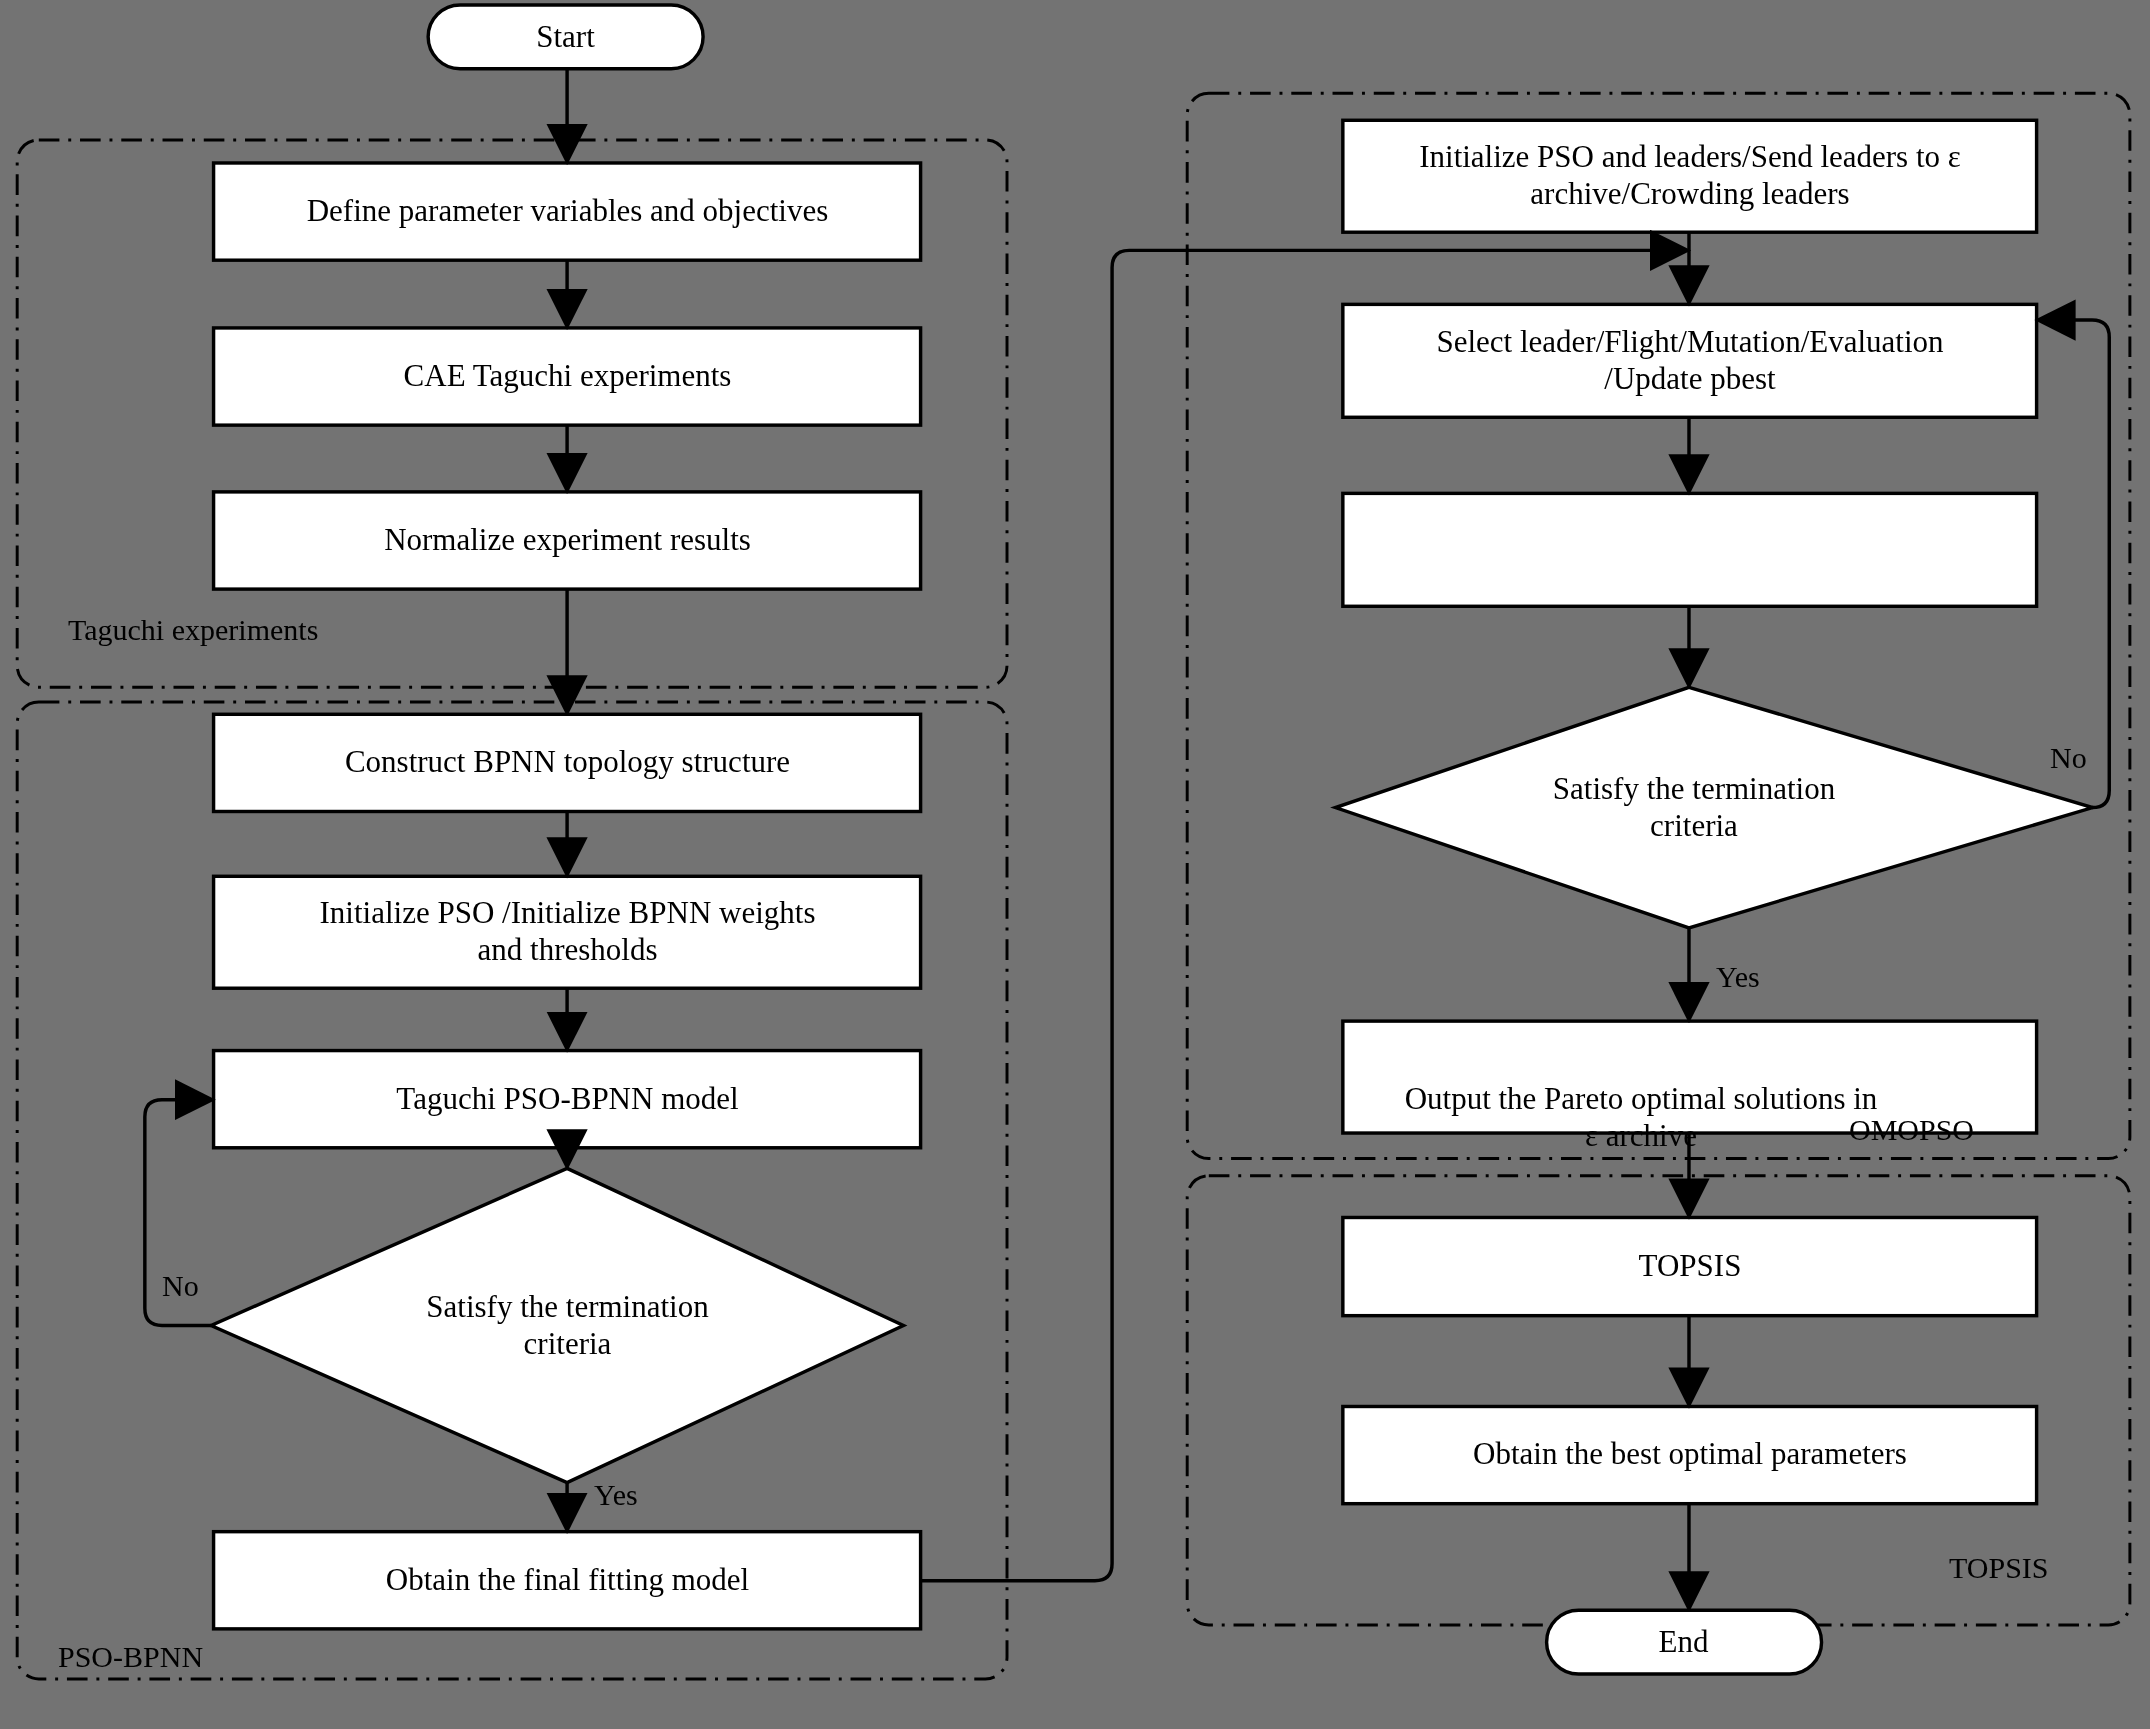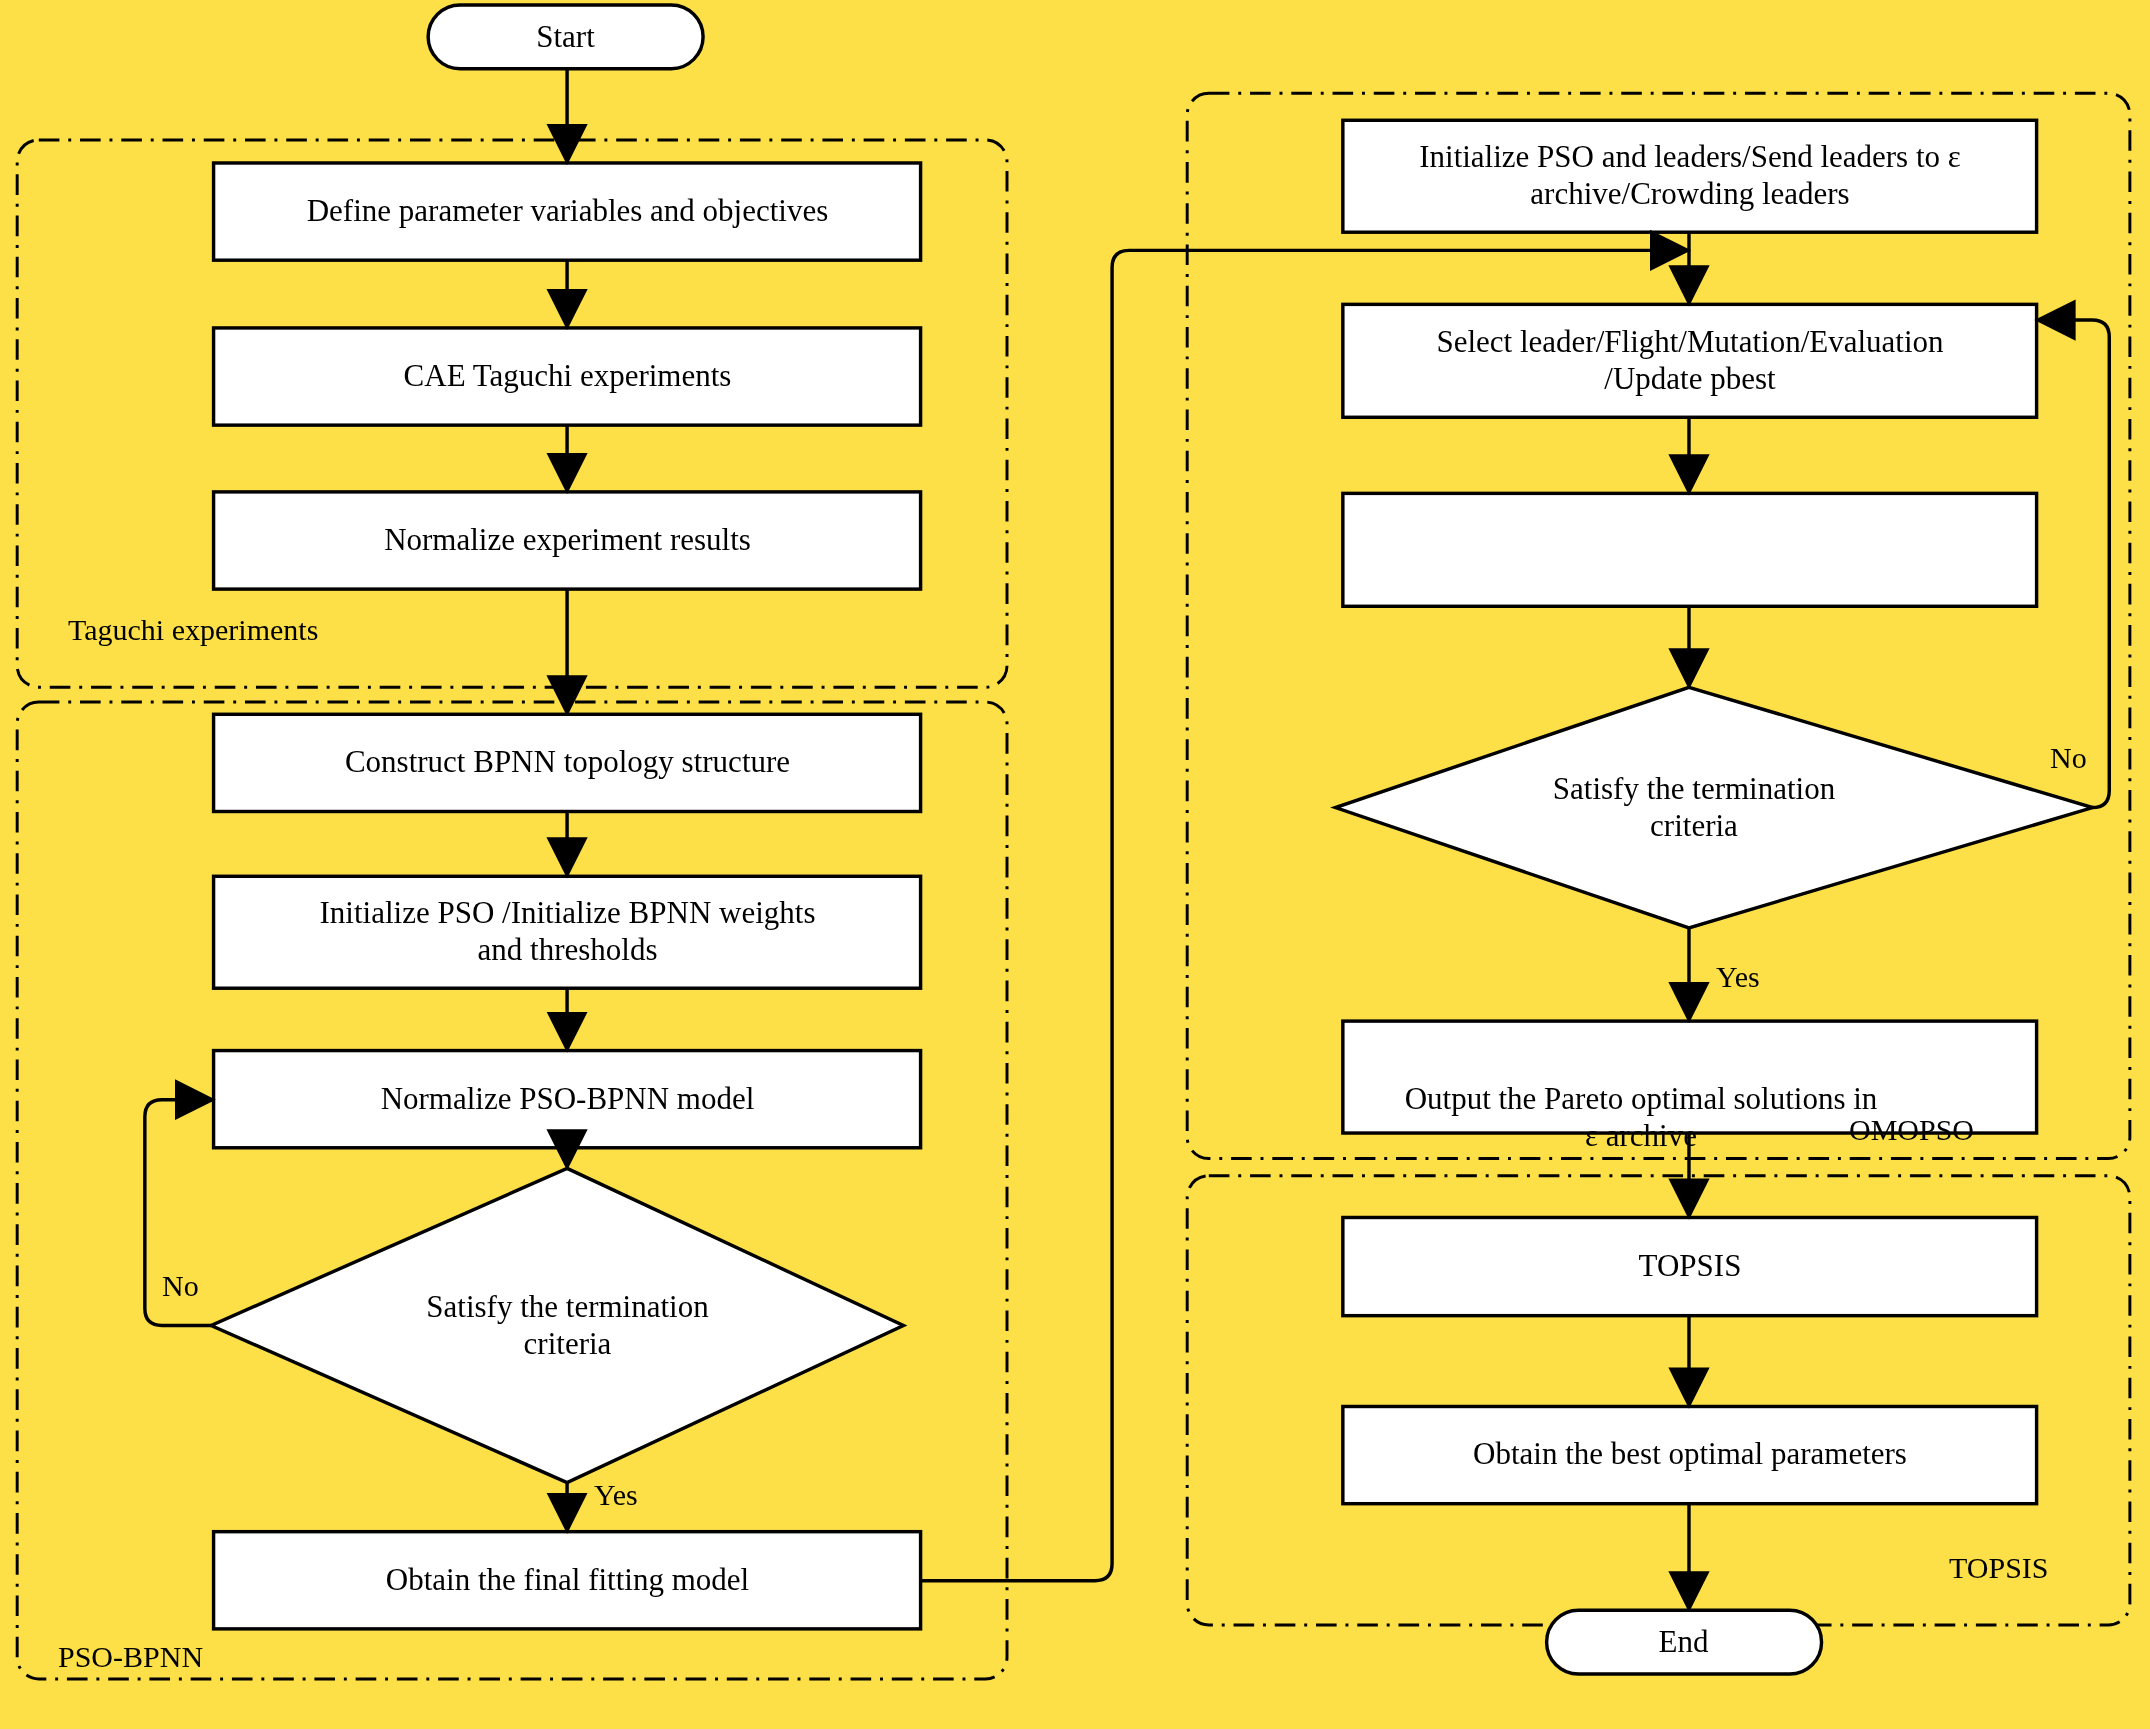--- a/index.html
+++ b/index.html
@@ -1,20 +1,20 @@
 <!DOCTYPE html>
 <html style="font-size:7.9px"><head>
 <meta charset="utf-8">
 <style>
   html,body{margin:0;padding:0;background:#ffffff;}
   #stage{
     position:relative;
     width:2151px;
     height:1730px;
-    background:#fde047;
+    background:#737373;
     font-family:"Liberation Serif", serif;
     overflow:hidden;
   }
   svg.layer{position:absolute;left:0;top:0;width:2151px;height:1730px;}
   .node-text{
     position:absolute;
     display:flex;
     align-items:center;
     justify-content:center;
     text-align:center;
@@ -113,21 +113,21 @@
 
   <div class="node-text fs64" style="left:428px;top:4.9px;width:275px;height:64px;">Start</div>
   <div class="node-text fs64" style="left:1546px;top:1610px;width:275px;height:64px;">End</div>
 
   <div class="node-text fs64" style="left:214px;top:163px;width:707px;height:97px;">Define parameter variables and objectives</div>
   <div class="node-text fs64" style="left:214px;top:328px;width:707px;height:97px;">CAE Taguchi experiments</div>
   <div class="node-text fs64" style="left:214px;top:492px;width:707px;height:97px;">Normalize experiment results</div>
   <div class="node-text fs64" style="left:214px;top:714px;width:707px;height:97px;">Construct BPNN topology structure</div>
   <div class="node-text fs64" style="left:214px;top:876px;width:707px;height:112px;">Initialize PSO /Initialize BPNN weights
 and thresholds</div>
-  <div class="node-text fs64" style="left:214px;top:1051px;width:707px;height:97px;">Normalize PSO-BPNN model</div>
+  <div class="node-text fs64" style="left:214px;top:1051px;width:707px;height:97px;">Taguchi PSO-BPNN model</div>
   <div class="node-text fs64" style="left:344px;top:1267px;width:447px;height:118px;">Satisfy the termination
 criteria</div>
   <div class="node-text fs64" style="left:214px;top:1532px;width:707px;height:97px;">Obtain the final fitting model</div>
 
   <div class="node-text fs64" style="left:1343px;top:120px;width:694px;height:112px;">Initialize PSO and leaders/Send leaders to ε
 archive/Crowding leaders</div>
   <div class="node-text fs64" style="left:1343px;top:304px;width:694px;height:113px;">Select leader/Flight/Mutation/Evaluation
 /Update pbest</div>
   <div class="node-text fs64" style="left:1473px;top:749px;width:442px;height:118px;">Satisfy the termination
 criteria</div>

